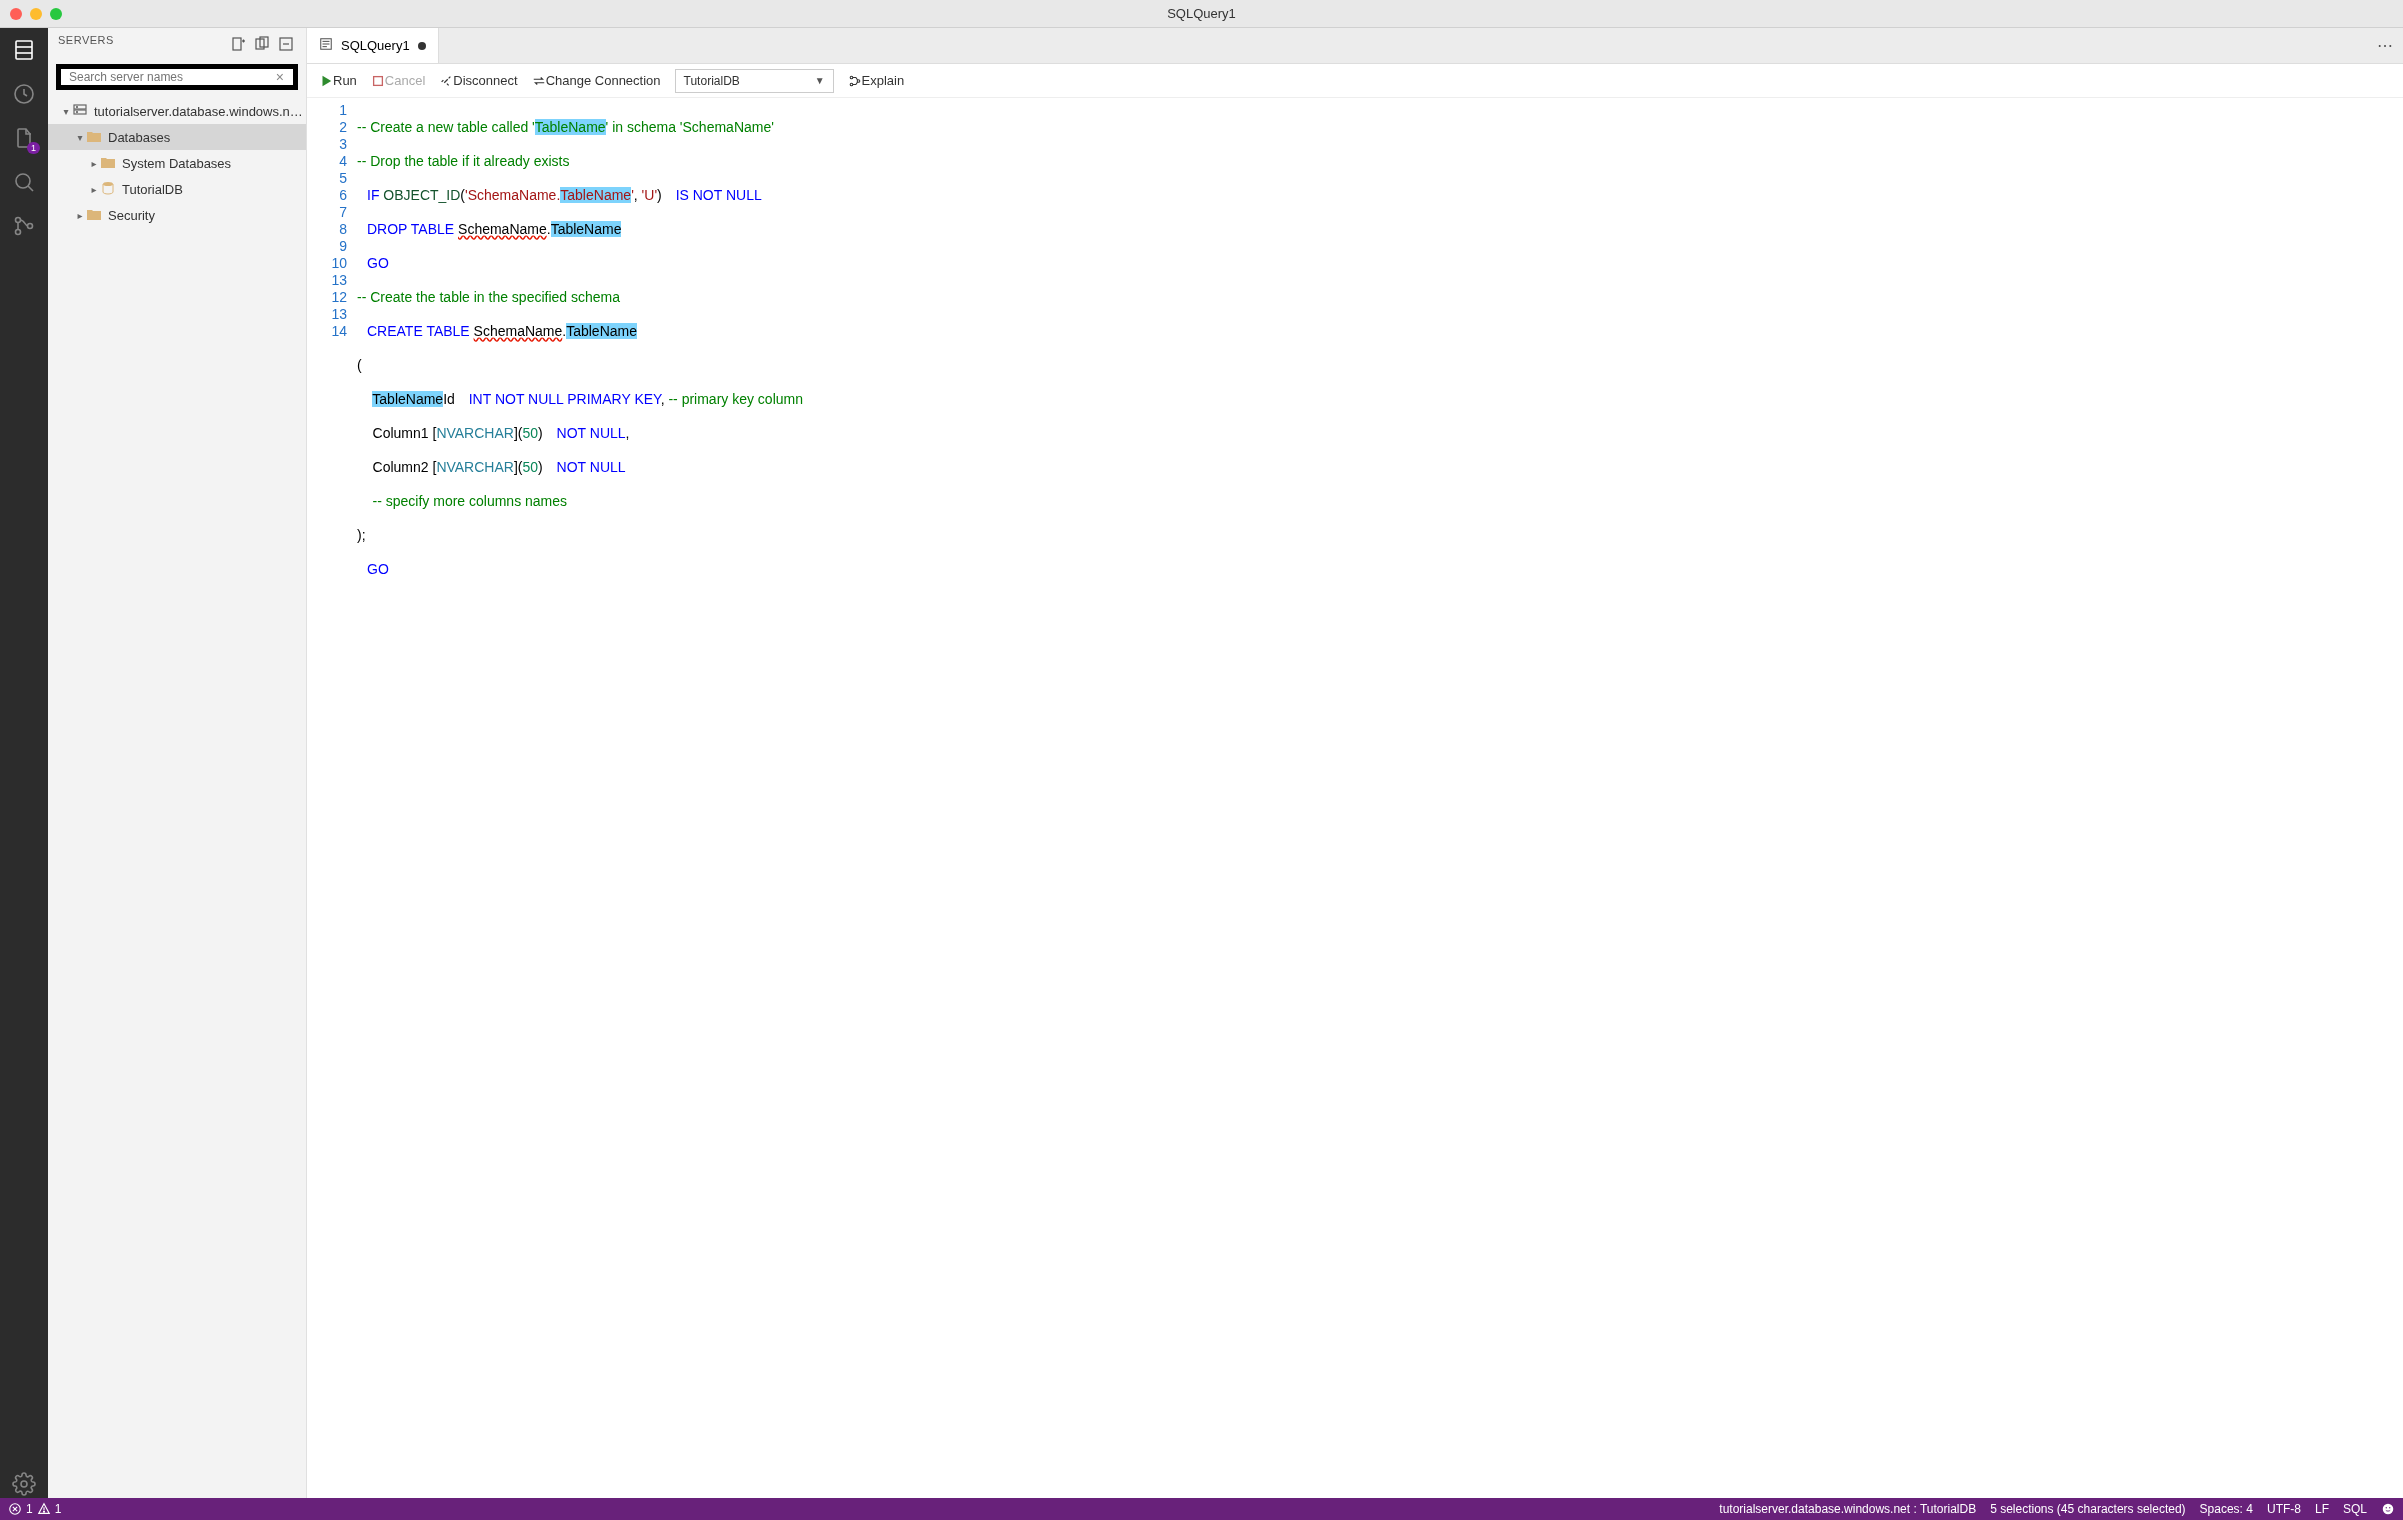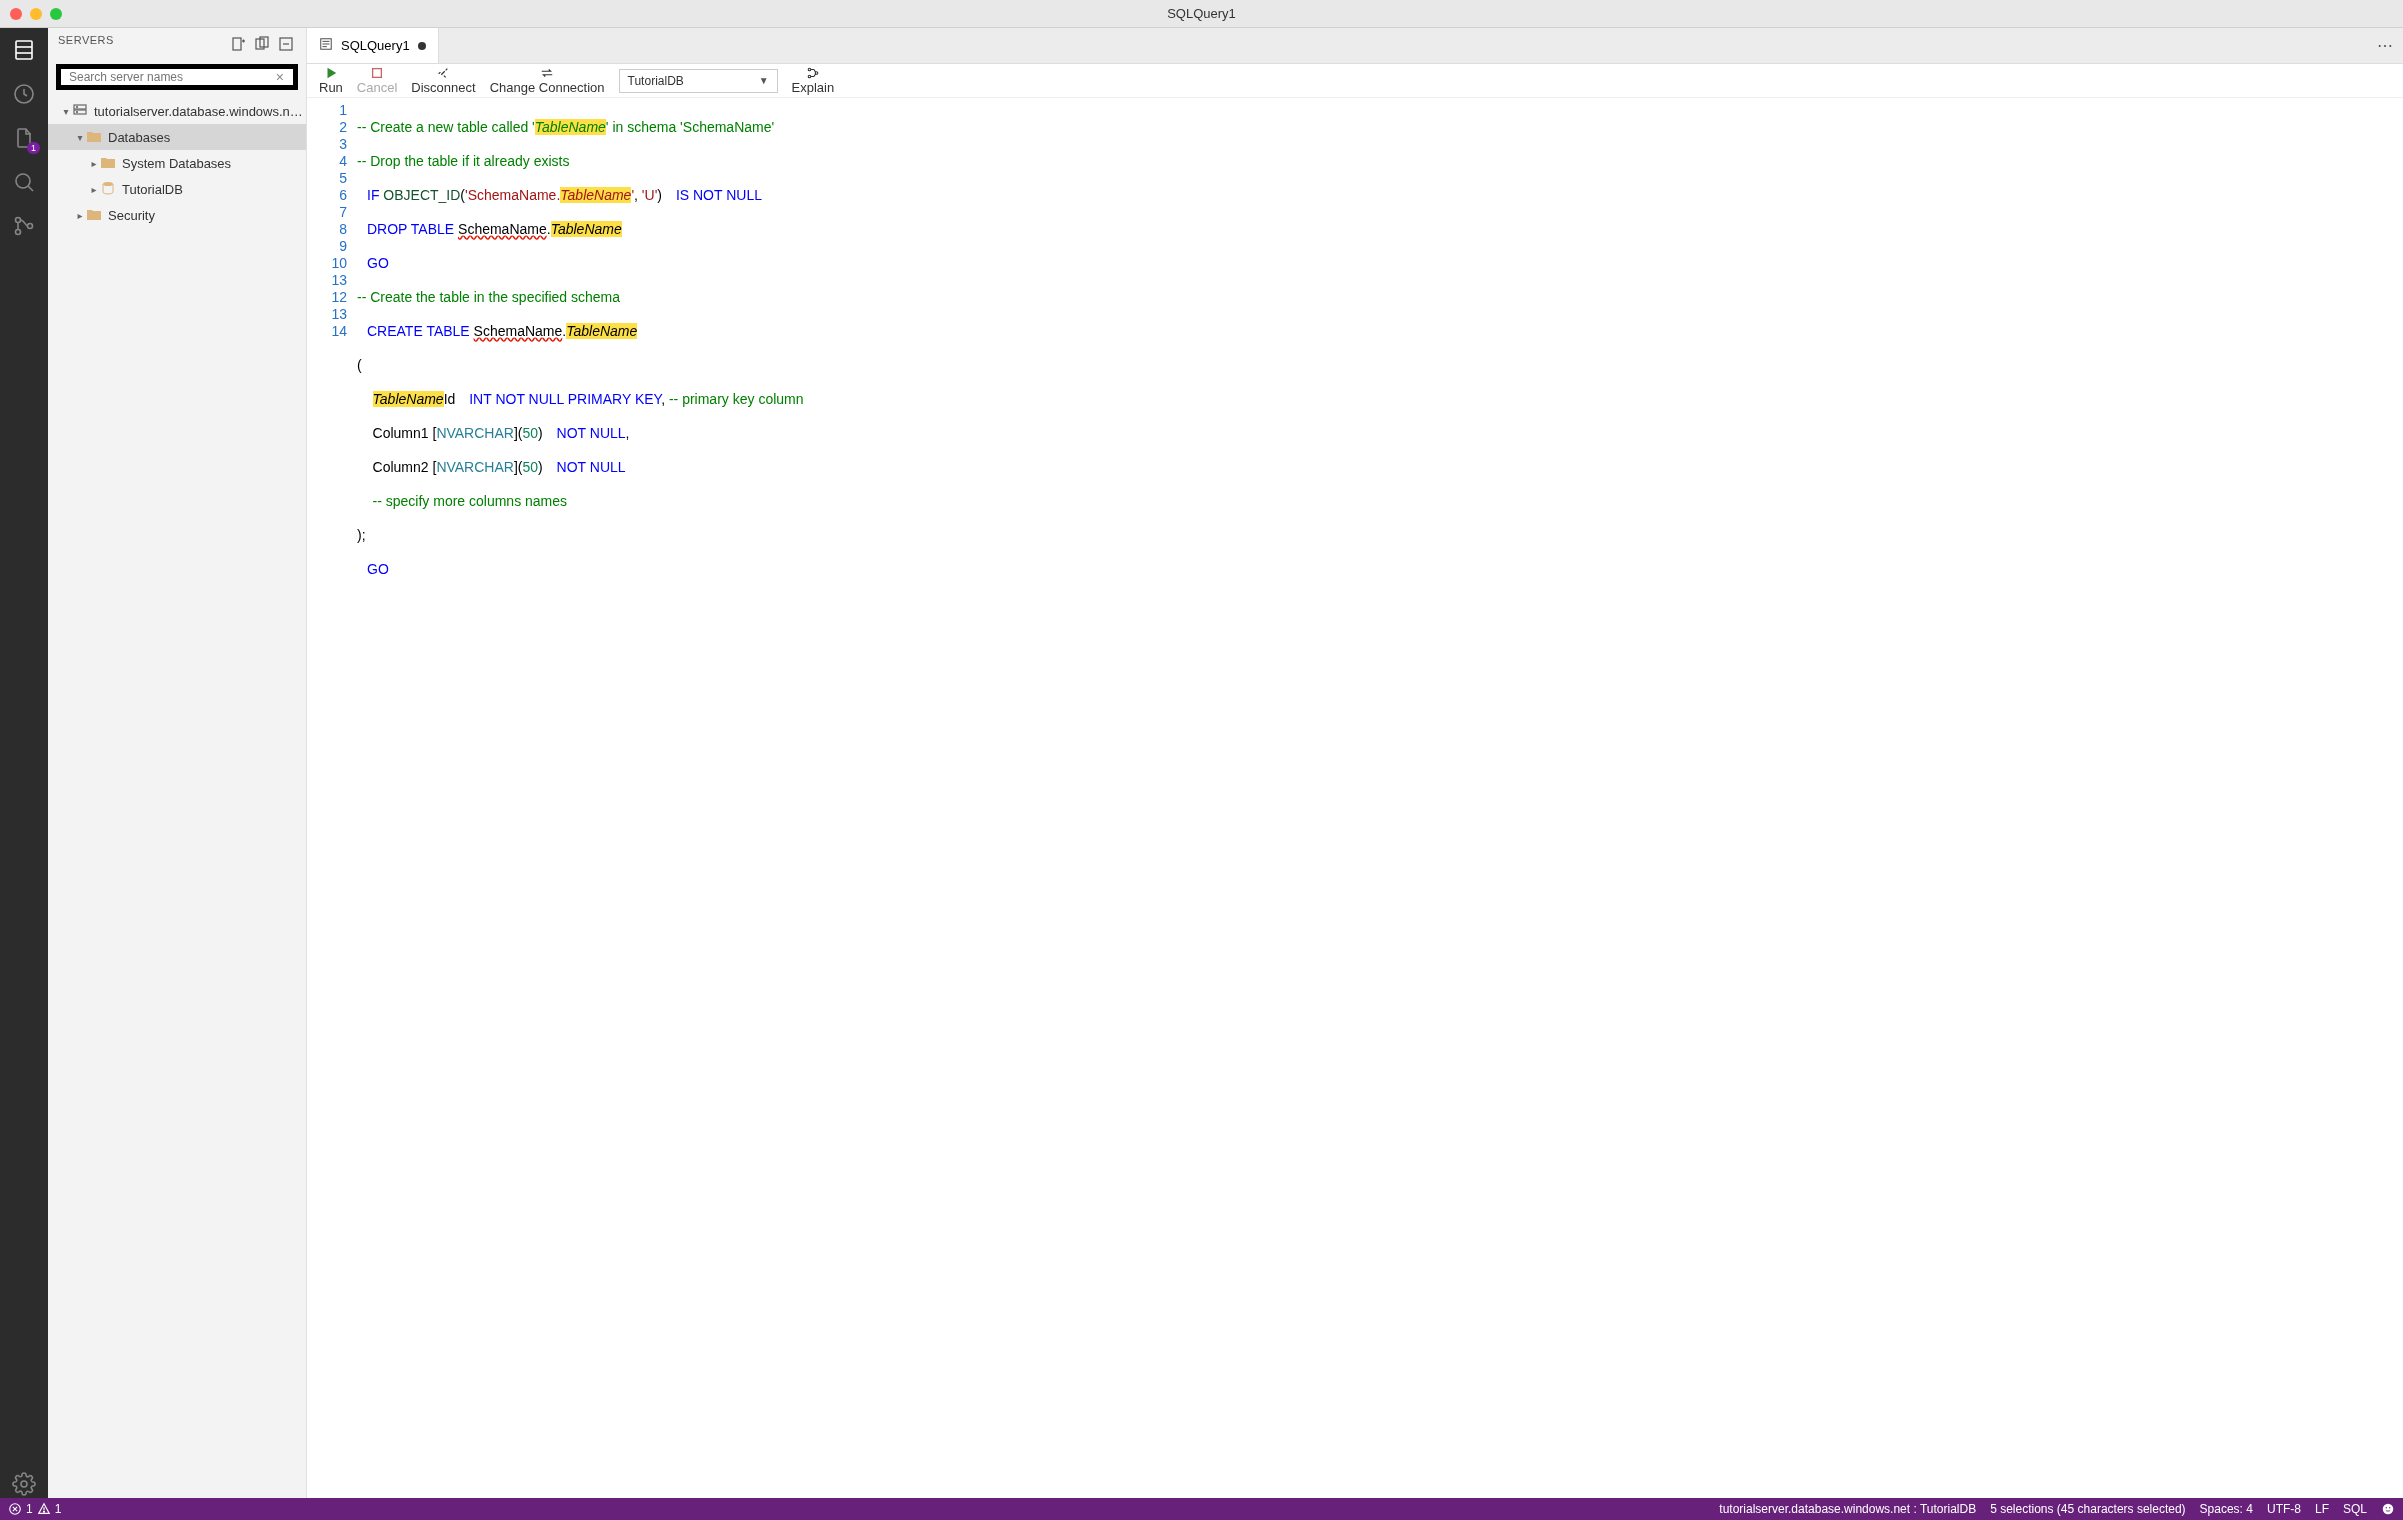--- a/index.html
+++ b/index.html
@@ -42,41 +42,41 @@
 
 
 .editor-area { flex:1; display:flex; flex-direction:column; background:#fff; min-width:0;}
 .tab-row { height:36px; background:#ececec; display:flex; align-items:stretch; border-bottom:1px solid #ddd;}
 .tab { display:flex; align-items:center; padding:0 12px; background:#fff; border-right:1px solid #ddd; font-size:13px; gap:8px; cursor:pointer;}
 .tab .dot { width:8px; height:8px; border-radius:50%; background:#333;}
 .tab-row .flex { flex:1; }
 .tab-row .more { width:36px; display:flex; align-items:center; justify-content:center; color:#555; cursor:pointer;}
 
 .query-toolbar { height:34px; display:flex; align-items:center; gap:14px; padding:0 12px; border-bottom:1px solid #eee; font-size:13px; color:#333;}
-.qt-btn { display:flex; align-items:center; cursor:pointer;flex-direction:column;}
+.qt-btn { display:flex; align-items:center; cursor:pointer;}
 .qt-btn.disabled { color:#aaa; cursor:default;}
 .qt-btn svg { width:14px; height:14px;}
 .db-select { display:flex; align-items:center; justify-content:space-between; border:1px solid #ccc; height:24px; padding:0 8px; min-width:159px; font-size:12px; cursor:pointer; }
 .db-select .caret { font-size:10px; color:#555;}
 
 .code-area { flex:1; display:flex; overflow:auto; font-family: Menlo, Consolas, monospace; font-size:14px; line-height:17px; }
 .gutter { width:50px; text-align:right; color:#2472c8; padding:4px 10px 4px 0; user-select:none;}
 .gutter div { height:17px; }
 .code { padding:4px 0; white-space:pre; }
 .code .line { height:17px; }
 
 
 .c-comment { color:#008000; }
 .c-keyword { color:#0000ff;margin-left:10px; }
 .c-string  { color:#a31515; }
 .c-func    { color:#14532d; }
 .c-type    { color:#267f99; }
 .c-num     { color:#098658; }
 .c-ident   { color:#000; }
-.hl { background:#fde047;font-style:italic; }
+.hl { background:#7dd3fc; }
 .err { text-decoration: underline wavy #e51400; text-decoration-skip-ink:none; }
 
 
 .status-bar { height:22px; background:#68217a; color:#fff; display:flex; align-items:center; font-size:12px; padding:0 8px; gap:14px;}
 .status-bar .sb-right { margin-left:auto; display:flex; gap:14px; align-items:center;}
 .sb-item { display:flex; align-items:center; gap:4px; cursor:pointer;}
 .sb-item svg { width:14px; height:14px; }
 
 
 .folder-icon svg { color:#dcb67a; }

